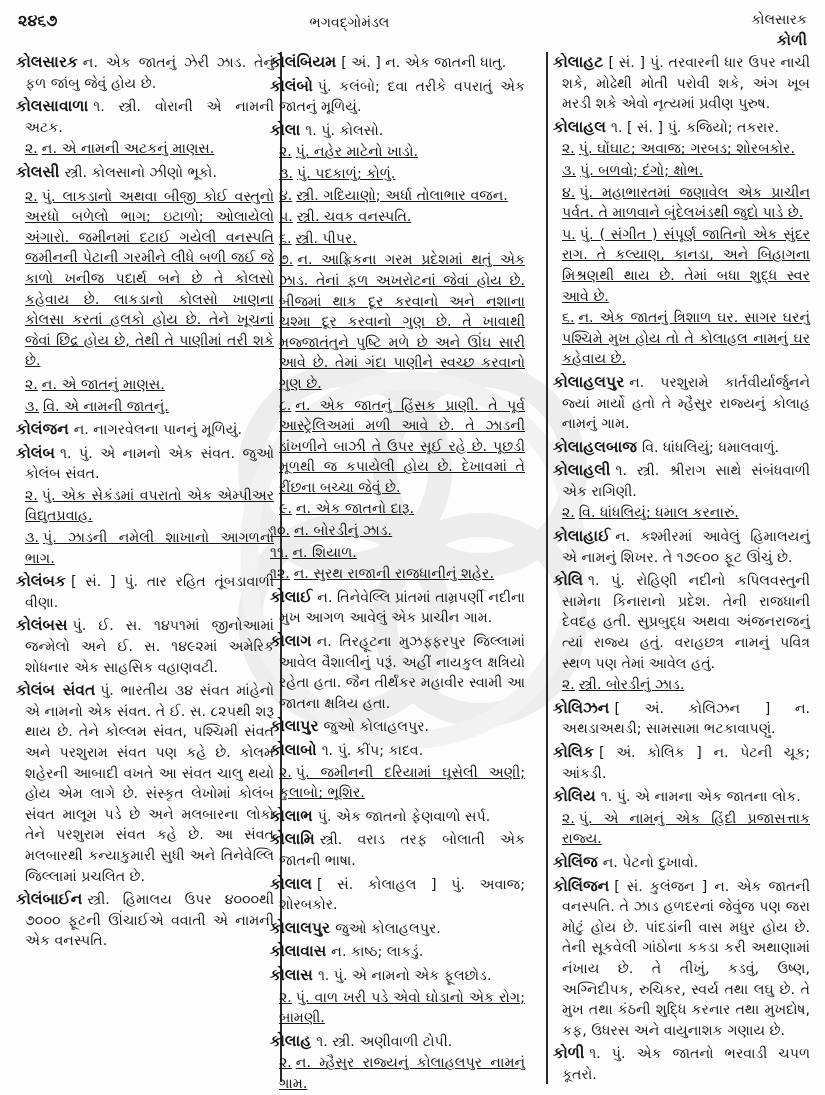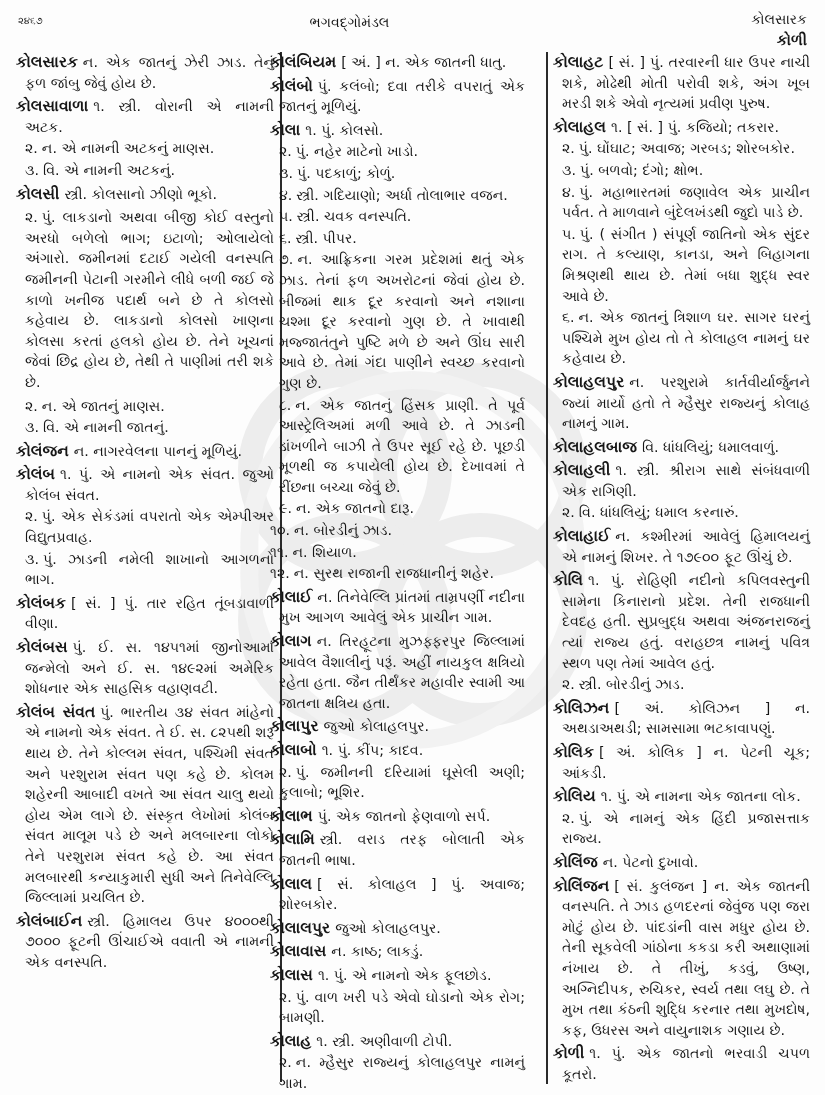--- a/index.html
+++ b/index.html
@@ -10,39 +10,39 @@
       overflow: hidden;
       background: #fdfdfd;
       color: #161616;
       font-family: "DejaVu Sans", "Liberation Sans", sans-serif;
     }
     #watermark {
       position: absolute; left: 0; top: 0; width: 825px; height: 1095px;
       z-index: 0; pointer-events: none;
     }
     .hdr { position: absolute; z-index: 2; font-size: 14px; line-height: 18px; }
-    #pg-num { left: 18px; top: 12px; font-weight: normal; font-size: 10px; }
+    #pg-num { left: 18px; top: 12px; font-weight: bold; font-size: 16px; }
     #pg-title { left: 0; width: 699px; top: 13px; text-align: center; font-size: 14px; }
     #pg-guide { right: 18px; top: 10px; text-align: right; }
     #pg-guide .g1 { display: block; font-size: 14px; }
     #pg-guide .g2 { display: block; font-weight: bold; font-size: 15px; margin-top: 3px; }
 
     .divider { position: absolute; top: 52px; width: 2px; background: #2a2a2a; z-index: 2; }
     #div-1 { left: 280px; height: 1030px; }
     #div-2 { left: 546px; height: 1032px; }
 
     .col { position: absolute; top: 52px; z-index: 2; }
     #col-0 { left: 16px; width: 258px; }
     #col-1 { left: 270px; width: 255px; }
     #col-2 { left: 553px; width: 257px; }
 
     .entry { margin-bottom: 3px; font-size: 14.2px; line-height: 20.6px; }
     .lead { padding-left: 9px; text-indent: -9px; text-align: justify; margin: 0; }
     .hw { font-weight: bold; font-size: 15.5px; margin-right: 5px; }
-    .sense { padding-left: 9px; text-align: justify; margin: 1px 0 0 0; }
+    .sense { padding-left: 9px; text-align: justify; margin: 1px 0 0 0; text-decoration: underline; }
     .sense.wide { text-indent: -9px; }
     .num { margin-right: 4px; }
   </style>
 </head>
 <body>
 
 <div id="page">
 
   <svg id="watermark" viewBox="0 0 825 1095" xmlns="http://www.w3.org/2000/svg">
     <g fill="none" stroke="#ededed" stroke-width="24">
@@ -69,21 +69,20 @@
   <div id="div-1" class="divider"></div>
   <div id="div-2" class="divider"></div>
 
   <div id="col-0" class="col">
       <div class="entry">
         <p class="lead"><span class="hw">કોલસારક</span><span class="def">ન. એક જાતનું ઝેરી ઝાડ. તેનું ફળ જાંબુ જેવું હોય છે.</span></p>
       </div>
       <div class="entry">
         <p class="lead"><span class="hw">કોલસાવાળા</span><span class="def">૧. સ્ત્રી. વોરાની એ નામની અટક.</span></p>
         <p class="sense"><span class="num">૨.</span><span class="stext">ન. એ નામની અટકનું માણસ.</span></p>
-        <p class="sense"><span class="num">૩.</span><span class="stext">વિ. એ નામની અટકનું.</span></p>
       </div>
       <div class="entry">
         <p class="lead"><span class="hw">કોલસી</span><span class="def">સ્ત્રી. કોલસાનો ઝીણો ભૂકો.</span></p>
       </div>
       <div class="entry">
         <p class="sense"><span class="num">૨.</span><span class="stext">પું. લાકડાનો અથવા બીજી કોઈ વસ્તુનો અરધો બળેલો ભાગ; ઇટાળો; ઓલાયેલો અંગારો. જમીનમાં દટાઈ ગયેલી વનસ્પતિ જમીનની પેટાની ગરમીને લીધે બળી જઈ જે કાળો ખનીજ પદાર્થ બને છે તે કોલસો કહેવાય છે. લાકડાનો કોલસો ખાણના કોલસા કરતાં હલકો હોય છે. તેને ખૂચનાં જેવાં છિદ્ર હોય છે, તેથી તે પાણીમાં તરી શકે છે.</span></p>
       </div>
       <div class="entry">
         <p class="sense"><span class="num">૨.</span><span class="stext">ન. એ જાતનું માણસ.</span></p>
         <p class="sense"><span class="num">૩.</span><span class="stext">વિ. એ નામની જાતનું.</span></p>

